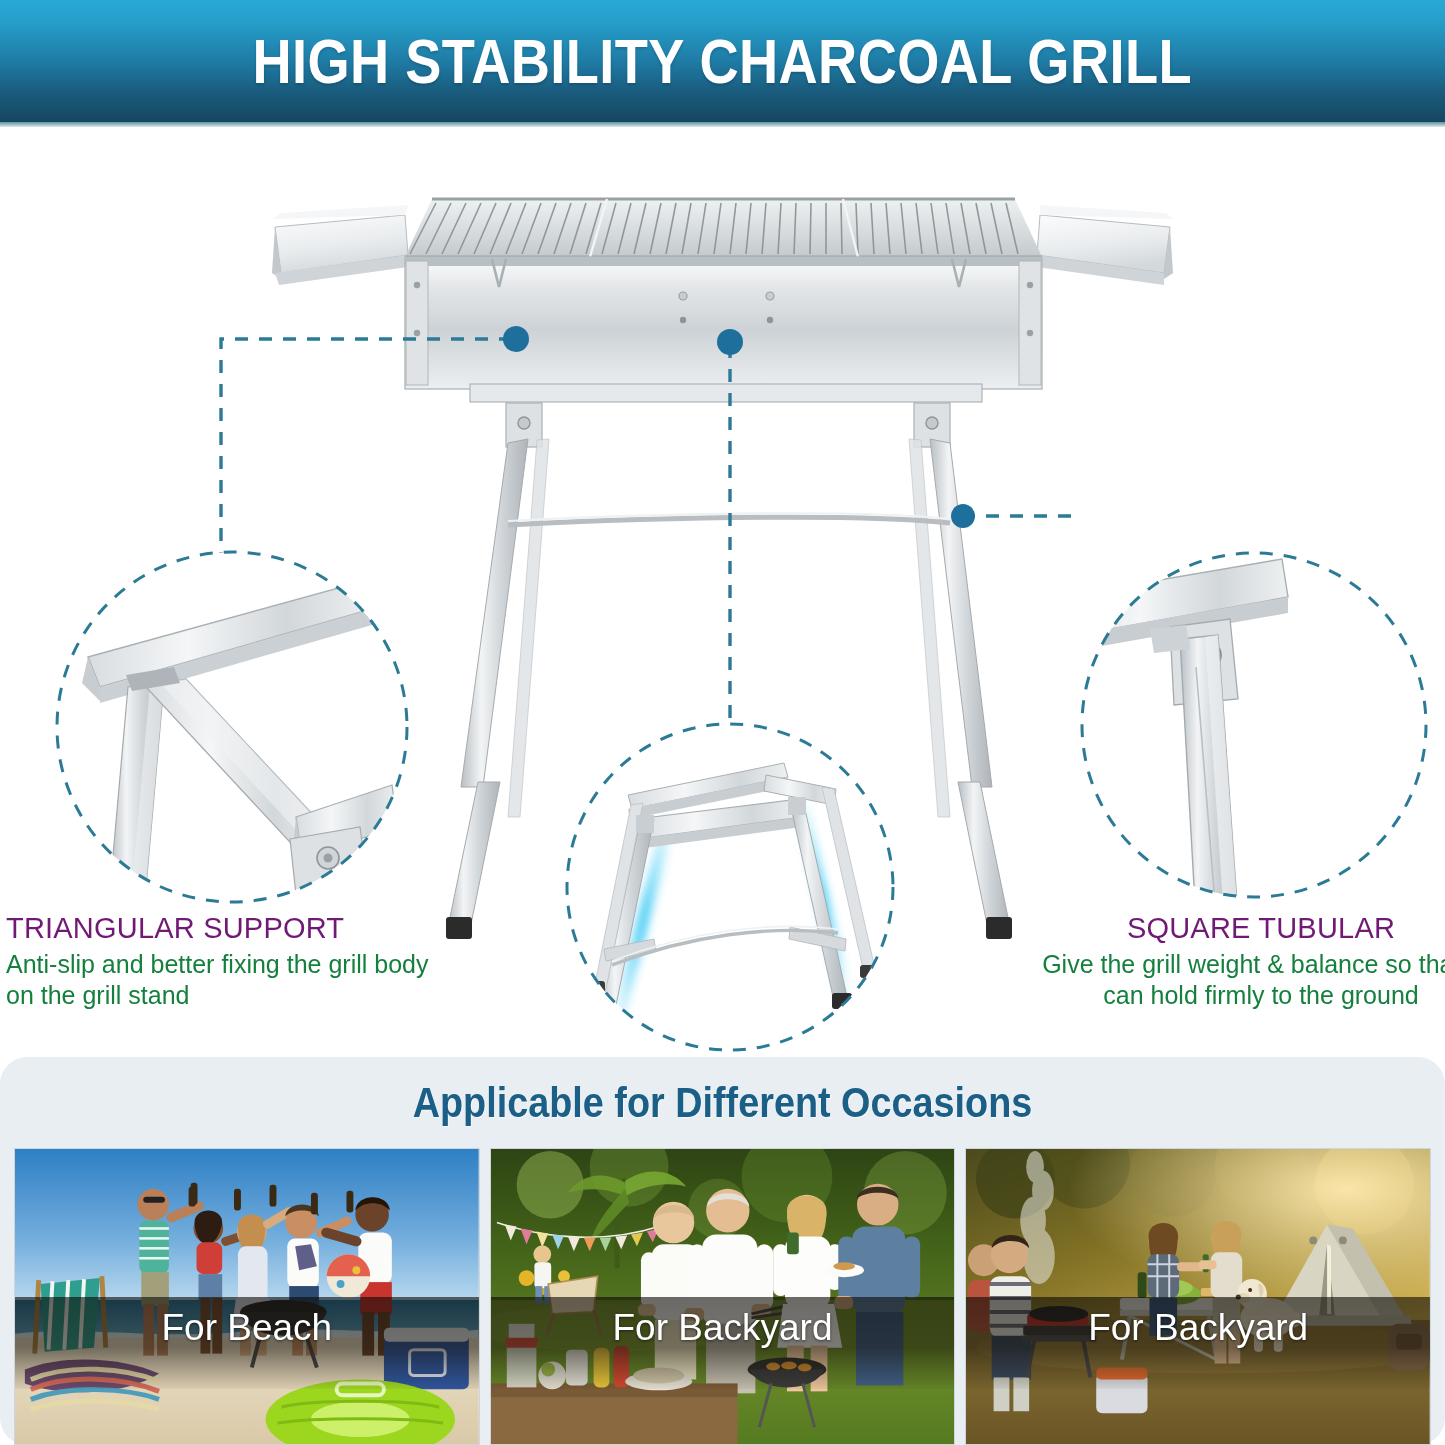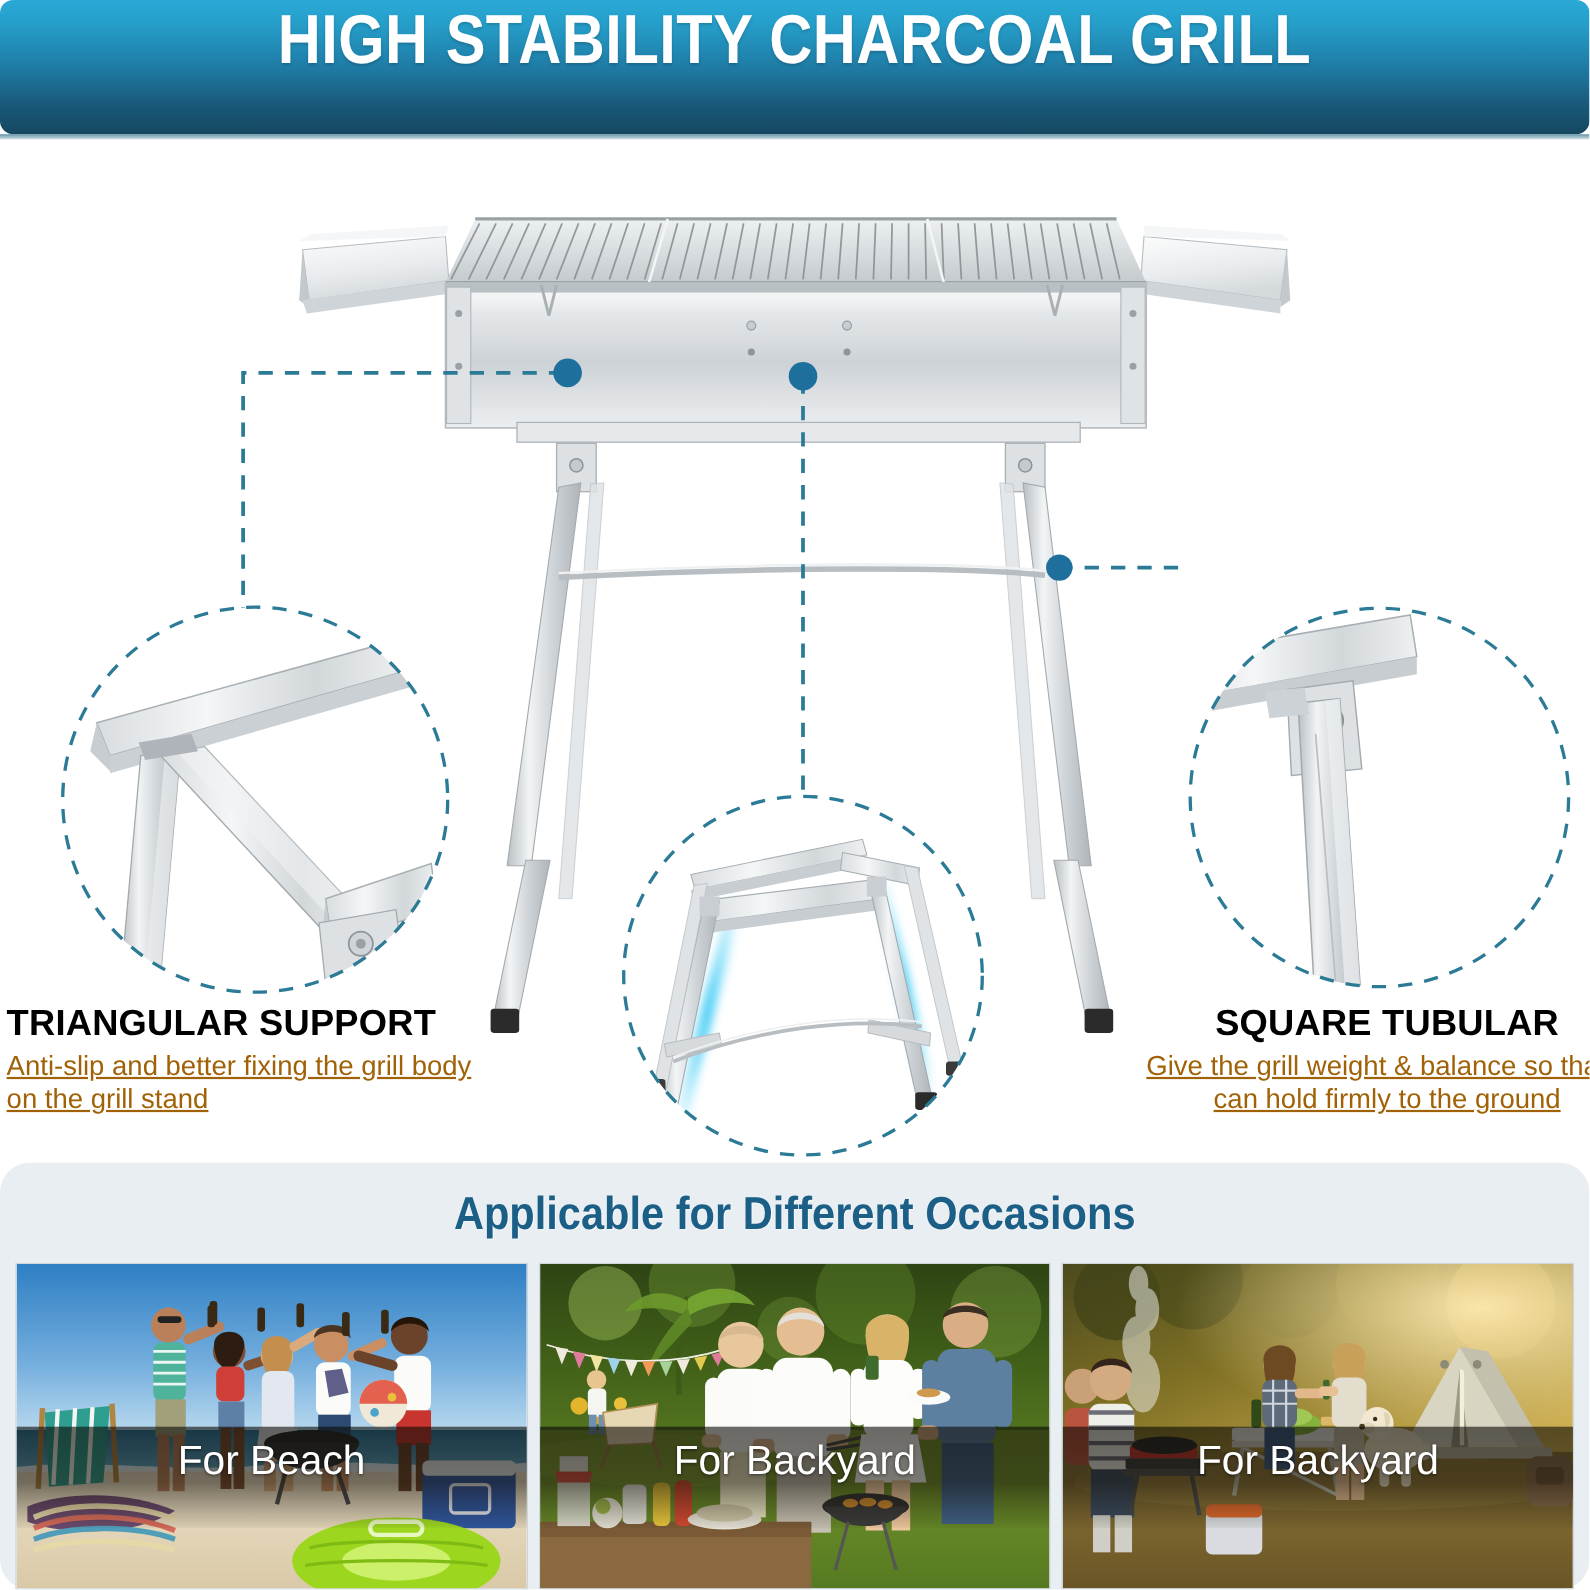--- a/index.html
+++ b/index.html
@@ -8,21 +8,21 @@
     font-family:"Liberation Sans", sans-serif;
     background:#ffffff;
     position:relative;
     overflow:hidden;
   }
 
   
   .header {
     position:absolute; left:0; top:0; width:1445px; height:122px;
     background:linear-gradient(180deg,#2aa9d6 0%,#259ec9 18%,#1f7ea8 48%,#1a5b7d 76%,#154760 100%);
-    display:flex; align-items:flex-start; justify-content:center;border-radius:12px;
+    display:flex; align-items:center; justify-content:center;
   }
   .header-title {
     color:#ffffff;
     font-size:63px;
     font-weight:bold;
     letter-spacing:0.5px;
     transform:scaleX(0.86);
     transform-origin:center;
     white-space:nowrap;
     text-shadow:0 2px 3px rgba(0,0,0,0.18);
@@ -37,23 +37,23 @@
   .feature-panel {
     position:absolute; left:0; top:127px; width:1445px; height:930px;
     background:#ffffff;
   }
 
   
   .leader-svg { position:absolute; left:0; top:0; width:1445px; height:930px; pointer-events:none; }
 
   
   .feat-title {
-    color:#000000; font-weight:bold; font-size:33px; letter-spacing:0.2px; line-height:1.18;
-  }
-  .feat-desc { color:#a16207; font-size:25px; line-height:1.22; margin-top:4px;text-decoration:underline; }
+    color:#701a75; font-weight:normal; font-size:29px; letter-spacing:0.2px; line-height:1.18;
+  }
+  .feat-desc { color:#15803d; font-size:25px; line-height:1.22; margin-top:4px; }
 
   .feat-left  { position:absolute; left:6px;  top:784px; width:430px; }
   .feat-left .feat-title { text-align:left; }
   .feat-left .feat-desc  { text-align:left; }
 
   .feat-right { position:absolute; left:1002px; top:784px; width:440px; text-align:center;margin-left:39px; }
   .feat-center{ position:absolute; left:450px; top:945px; width:560px; text-align:center; }
 
   
   .occasions {

